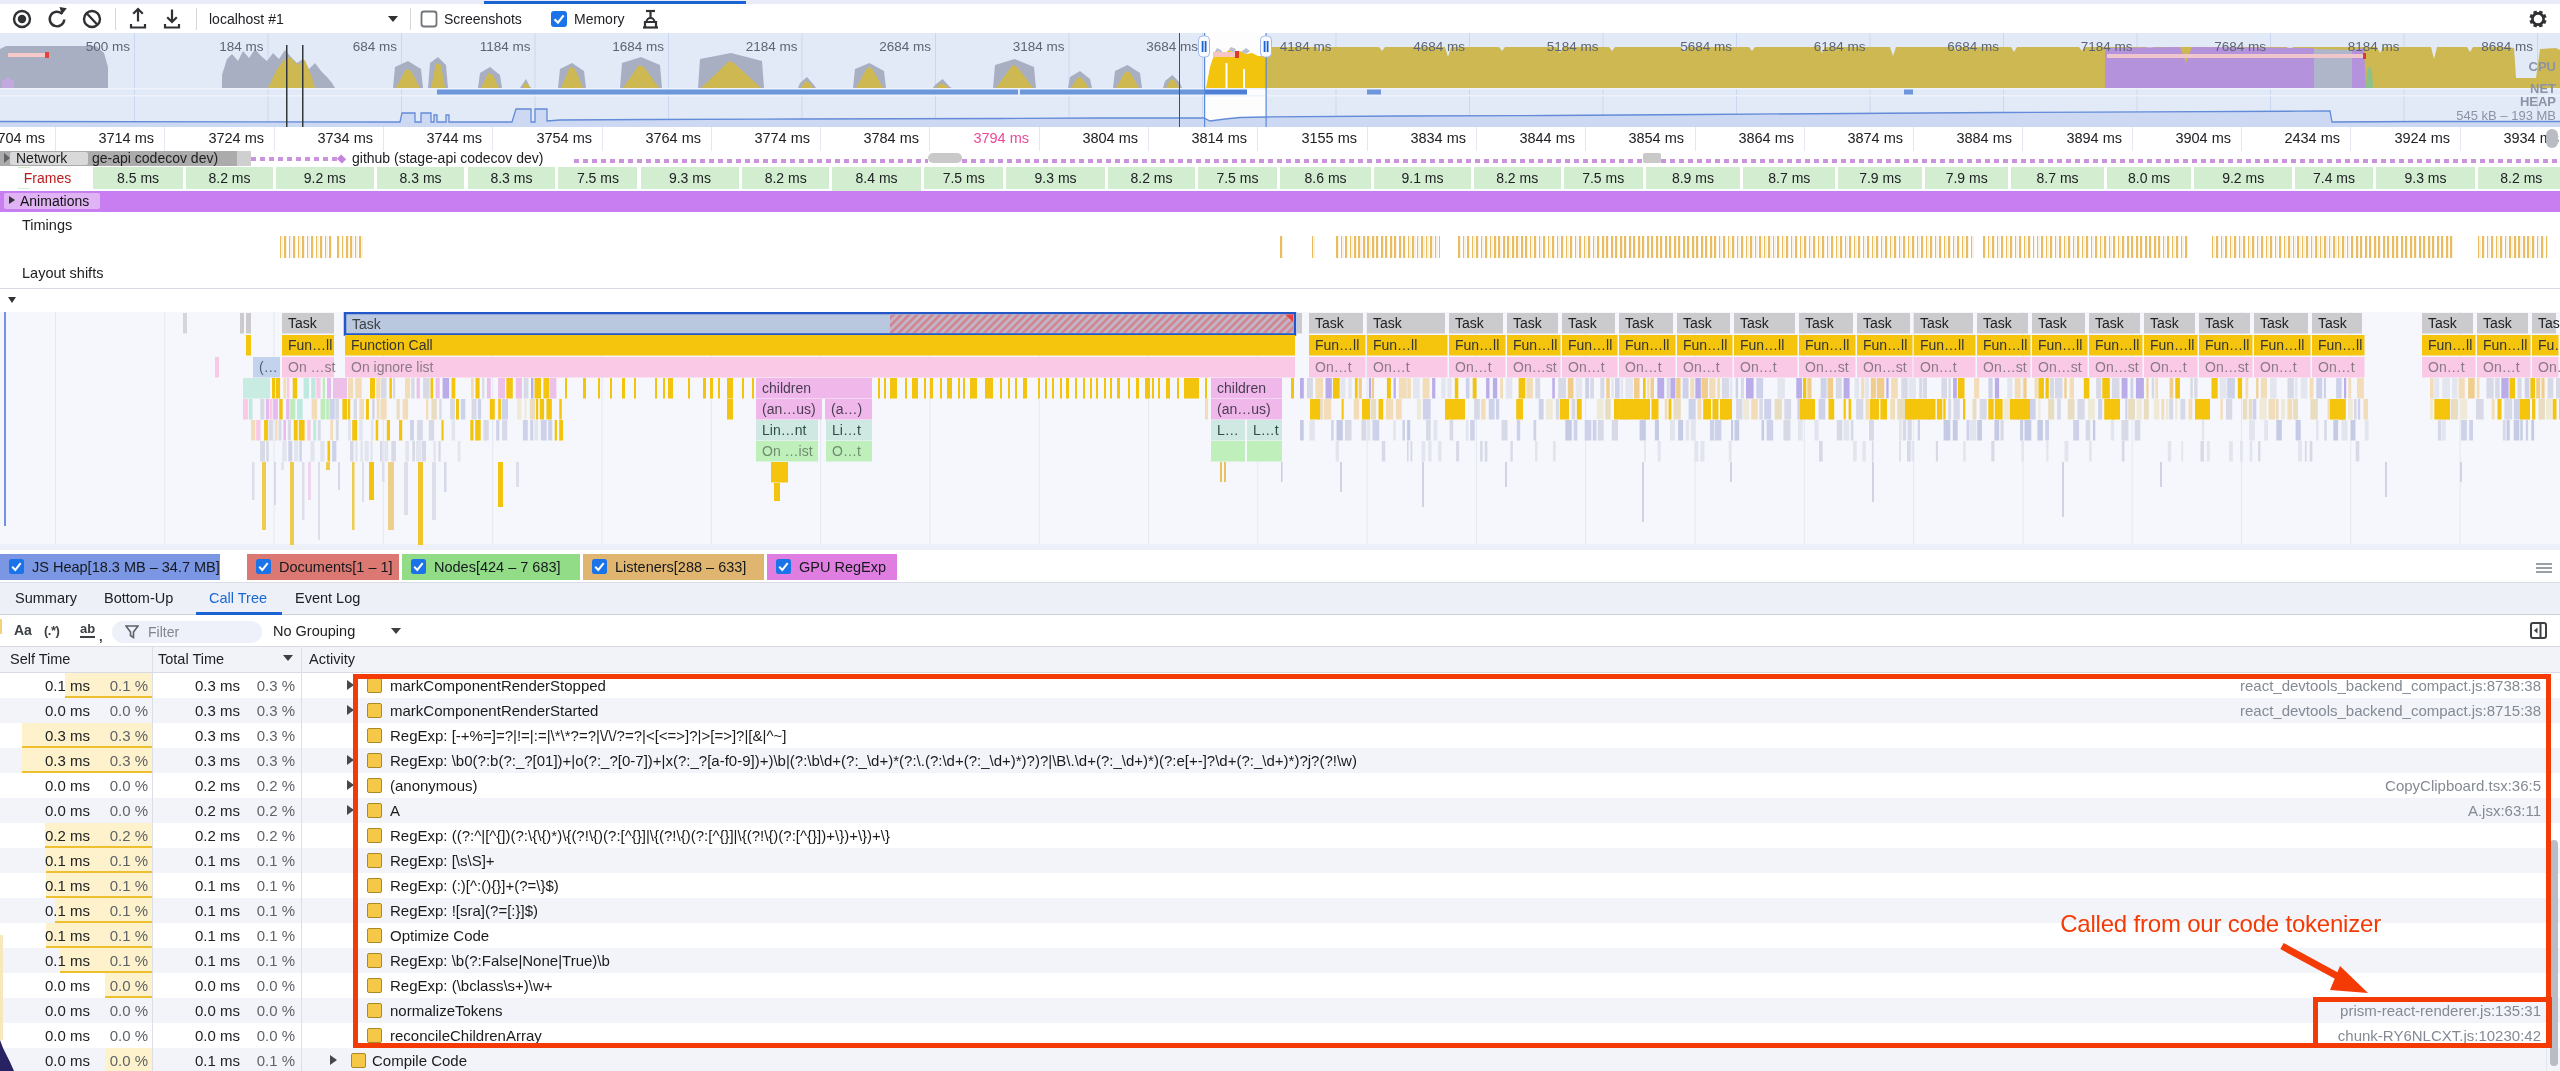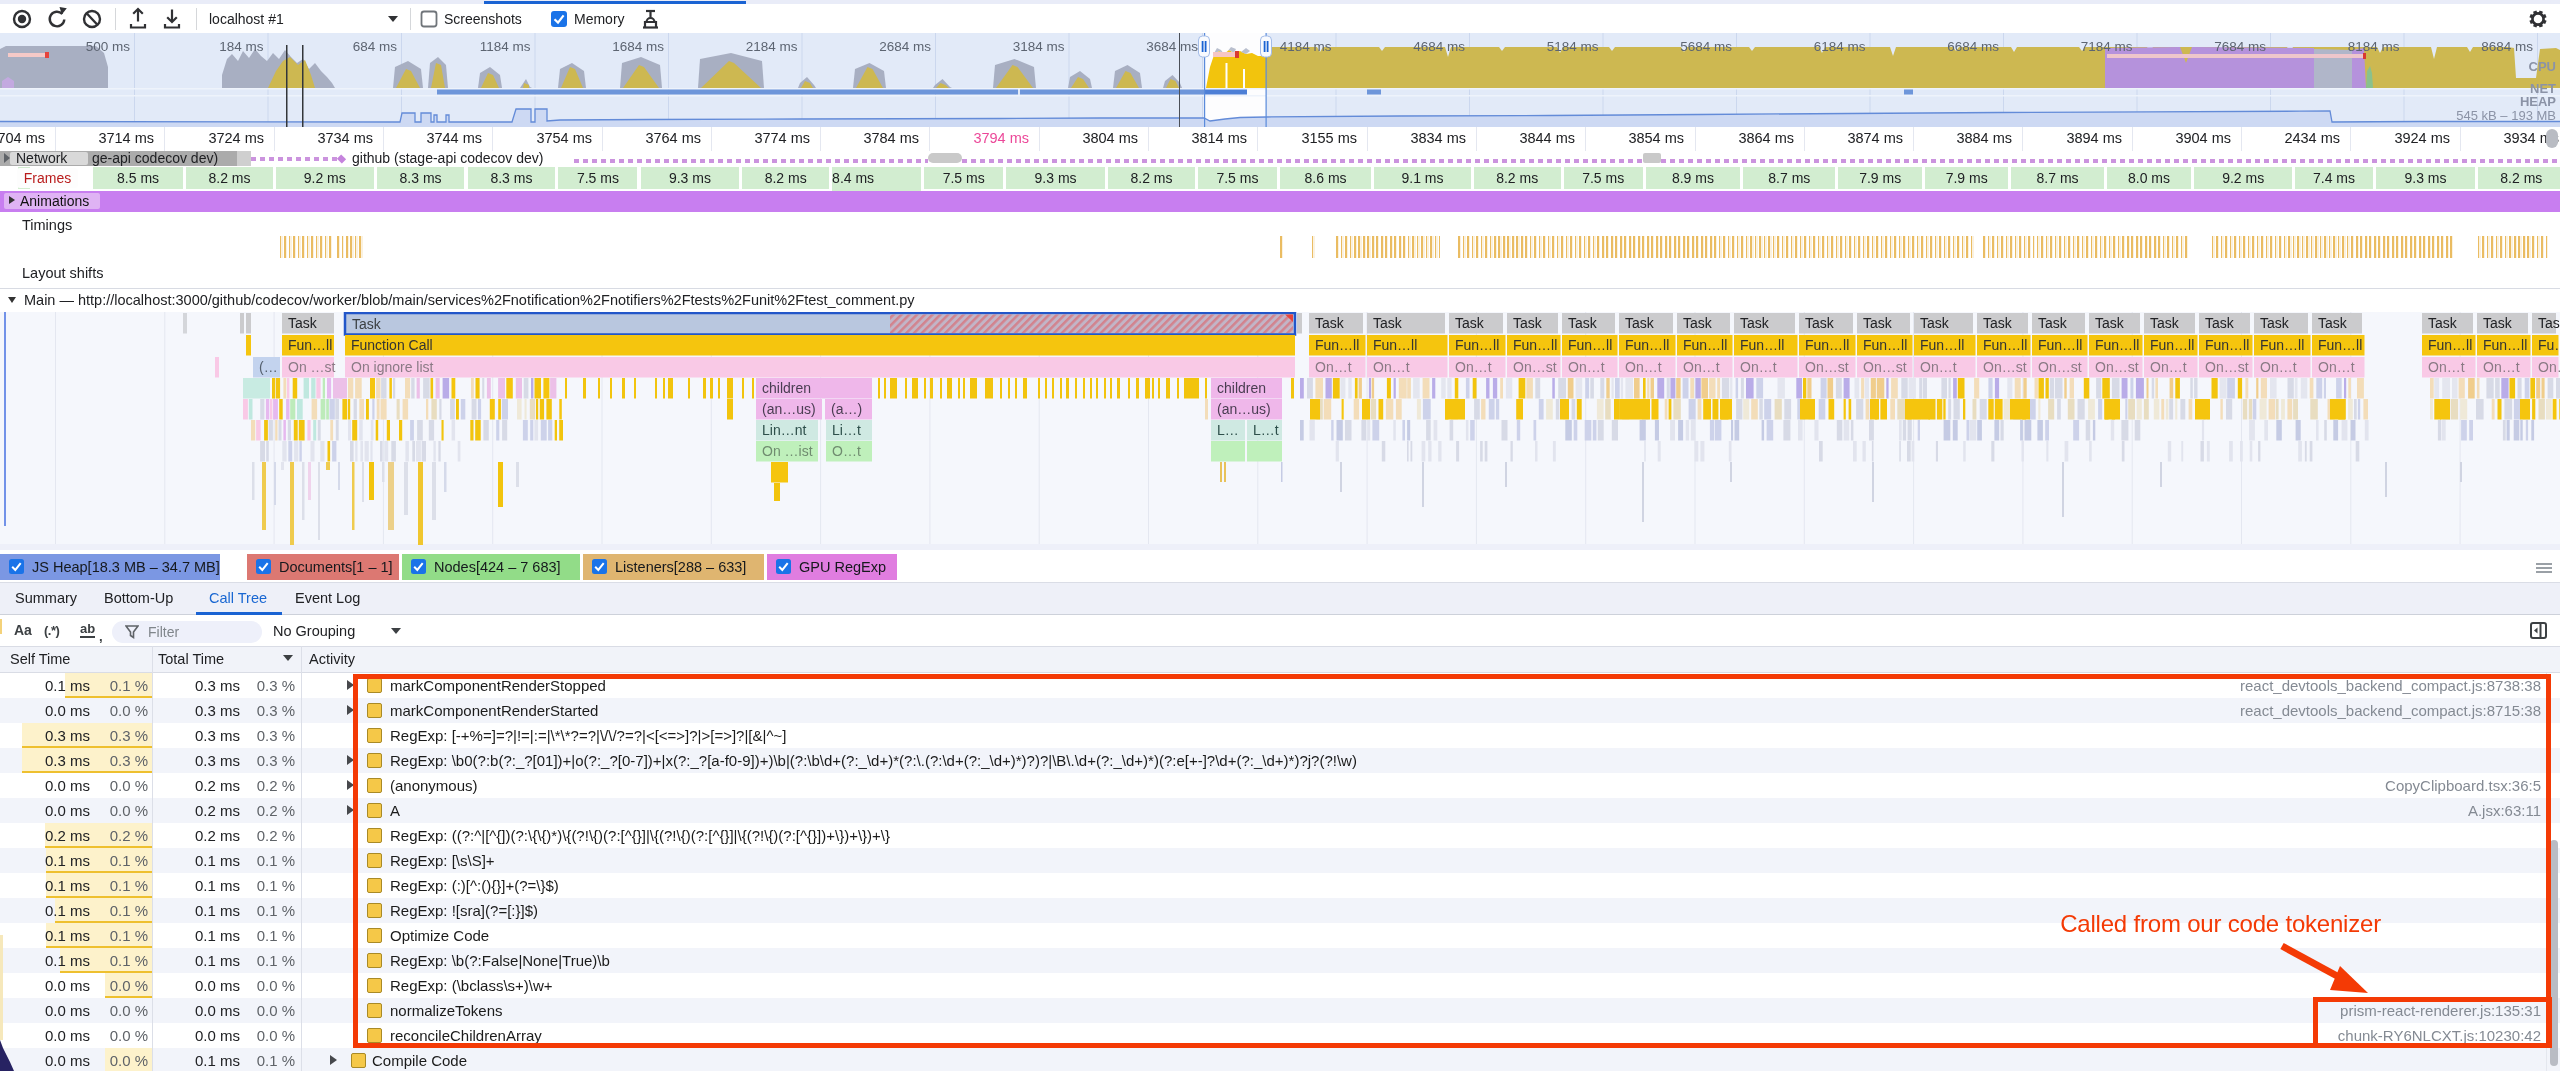--- a/index.html
+++ b/index.html
@@ -239,21 +239,21 @@
     <div class="a" style="left:0;top:165.5px;width:2560px;height:25.5px;background:#fff"></div>
     <div class="a" style="left:18px;top:167px;width:12px;height:22px;background:#d3edd1"></div>
     <div class="a" style="left:93.0px;top:167px;width:90.1px;height:22px;background:#d2edd0;color:#202124;font-size:14px;text-align:center;line-height:22px">8.5 ms</div>
     <div class="a" style="left:186.1px;top:167px;width:86.8px;height:22px;background:#d2edd0;color:#202124;font-size:14px;text-align:center;line-height:22px">8.2 ms</div>
     <div class="a" style="left:275.9px;top:167px;width:97.7px;height:22px;background:#d2edd0;color:#202124;font-size:14px;text-align:center;line-height:22px">9.2 ms</div>
     <div class="a" style="left:376.6px;top:167px;width:87.9px;height:22px;background:#d2edd0;color:#202124;font-size:14px;text-align:center;line-height:22px">8.3 ms</div>
     <div class="a" style="left:467.5px;top:167px;width:87.9px;height:22px;background:#d2edd0;color:#202124;font-size:14px;text-align:center;line-height:22px">8.3 ms</div>
     <div class="a" style="left:558.4px;top:167px;width:79.1px;height:22px;background:#d2edd0;color:#202124;font-size:14px;text-align:center;line-height:22px">7.5 ms</div>
     <div class="a" style="left:640.5px;top:167px;width:98.8px;height:22px;background:#d2edd0;color:#202124;font-size:14px;text-align:center;line-height:22px">9.3 ms</div>
     <div class="a" style="left:742.3px;top:167px;width:86.8px;height:22px;background:#d2edd0;color:#202124;font-size:14px;text-align:center;line-height:22px">8.2 ms</div>
-    <div class="a" style="left:832.1px;top:167px;width:89.0px;height:36px;background:#d2edd0;color:#202124;font-size:14px;text-align:left;line-height:22px">8.4 ms</div>
+    <div class="a" style="left:832.1px;top:167px;width:89.0px;height:36px;background:#d2edd0;color:#202124;font-size:14px;text-align:center;line-height:22px">8.4 ms</div>
     <div class="a" style="left:924.1px;top:167px;width:79.1px;height:22px;background:#d2edd0;color:#202124;font-size:14px;text-align:center;line-height:22px">7.5 ms</div>
     <div class="a" style="left:1006.2px;top:167px;width:98.8px;height:22px;background:#d2edd0;color:#202124;font-size:14px;text-align:center;line-height:22px">9.3 ms</div>
     <div class="a" style="left:1108.1px;top:167px;width:86.8px;height:22px;background:#d2edd0;color:#202124;font-size:14px;text-align:center;line-height:22px">8.2 ms</div>
     <div class="a" style="left:1197.9px;top:167px;width:79.1px;height:22px;background:#d2edd0;color:#202124;font-size:14px;text-align:center;line-height:22px">7.5 ms</div>
     <div class="a" style="left:1280.0px;top:167px;width:91.2px;height:22px;background:#d2edd0;color:#202124;font-size:14px;text-align:center;line-height:22px">8.6 ms</div>
     <div class="a" style="left:1374.2px;top:167px;width:96.6px;height:22px;background:#d2edd0;color:#202124;font-size:14px;text-align:center;line-height:22px">9.1 ms</div>
     <div class="a" style="left:1473.8px;top:167px;width:86.8px;height:22px;background:#d2edd0;color:#202124;font-size:14px;text-align:center;line-height:22px">8.2 ms</div>
     <div class="a" style="left:1563.6px;top:167px;width:79.1px;height:22px;background:#d2edd0;color:#202124;font-size:14px;text-align:center;line-height:22px">7.5 ms</div>
     <div class="a" style="left:1645.7px;top:167px;width:94.5px;height:22px;background:#d2edd0;color:#202124;font-size:14px;text-align:center;line-height:22px">8.9 ms</div>
     <div class="a" style="left:1743.2px;top:167px;width:92.3px;height:22px;background:#d2edd0;color:#202124;font-size:14px;text-align:center;line-height:22px">8.7 ms</div>
@@ -278,21 +278,20 @@
     <div class="a" style="left:1312px;top:236px;width:3px;height:22px;background:repeating-linear-gradient(90deg,#eabc62 0 1.5px,rgba(234,188,98,0.2) 1.5px 3px,transparent 3px 4.5px)"></div>
     <div class="a" style="left:1336px;top:236px;width:104px;height:22px;background:repeating-linear-gradient(90deg,#eabc62 0 1.5px,rgba(234,188,98,0.2) 1.5px 3px,transparent 3px 4.5px)"></div>
     <div class="a" style="left:1458px;top:236px;width:517px;height:22px;background:repeating-linear-gradient(90deg,#eabc62 0 1.5px,rgba(234,188,98,0.2) 1.5px 3px,transparent 3px 4.5px)"></div>
     <div class="a" style="left:1983px;top:236px;width:207px;height:22px;background:repeating-linear-gradient(90deg,#eabc62 0 1.5px,rgba(234,188,98,0.2) 1.5px 3px,transparent 3px 4.5px)"></div>
     <div class="a" style="left:2212px;top:236px;width:243px;height:22px;background:repeating-linear-gradient(90deg,#eabc62 0 1.5px,rgba(234,188,98,0.2) 1.5px 3px,transparent 3px 4.5px)"></div>
     <div class="a" style="left:2478px;top:236px;width:70px;height:22px;background:repeating-linear-gradient(90deg,#eabc62 0 1.5px,rgba(234,188,98,0.2) 1.5px 3px,transparent 3px 4.5px)"></div>
     <div class="a" style="left:0;top:258px;width:2560px;height:30px;background:#fff"></div>
     <div class="a lbl" style="left:22px;top:265px;font-size:14.5px;color:#202124">Layout shifts</div>
     <div class="a" style="left:0;top:288px;width:2560px;height:24px;background:#fff;border-top:1px solid #d8dbe3"></div>
     <div class="a" style="left:8px;top:297px;width:0;height:0;border-left:4.5px solid transparent;border-right:4.5px solid transparent;border-top:6px solid #333"></div>
-    <div class="a lbl" style="left:24px;top:292px;font-size:14.5px;color:#202124">Main — http://localhost:3000/github/codecov/worker/blob/main/services%2Fnotification%2Fnotifiers%2Ftests%2Funit%2Ftest_comment.py</div>
     <svg class="a" style="left:0px;top:312px" width="2560" height="238" viewBox="0 0 2560 238">
       <rect width="2560" height="238" fill="#f5f7fc"></rect>
       <rect x="55.0" y="0" width="1" height="238" fill="#e4e7f0"></rect>
       <rect x="164.3" y="0" width="1" height="238" fill="#e4e7f0"></rect>
       <rect x="273.6" y="0" width="1" height="238" fill="#e4e7f0"></rect>
       <rect x="382.9" y="0" width="1" height="238" fill="#e4e7f0"></rect>
       <rect x="492.2" y="0" width="1" height="238" fill="#e4e7f0"></rect>
       <rect x="601.5" y="0" width="1" height="238" fill="#e4e7f0"></rect>
       <rect x="710.8" y="0" width="1" height="238" fill="#e4e7f0"></rect>
       <rect x="820.1" y="0" width="1" height="238" fill="#e4e7f0"></rect>

